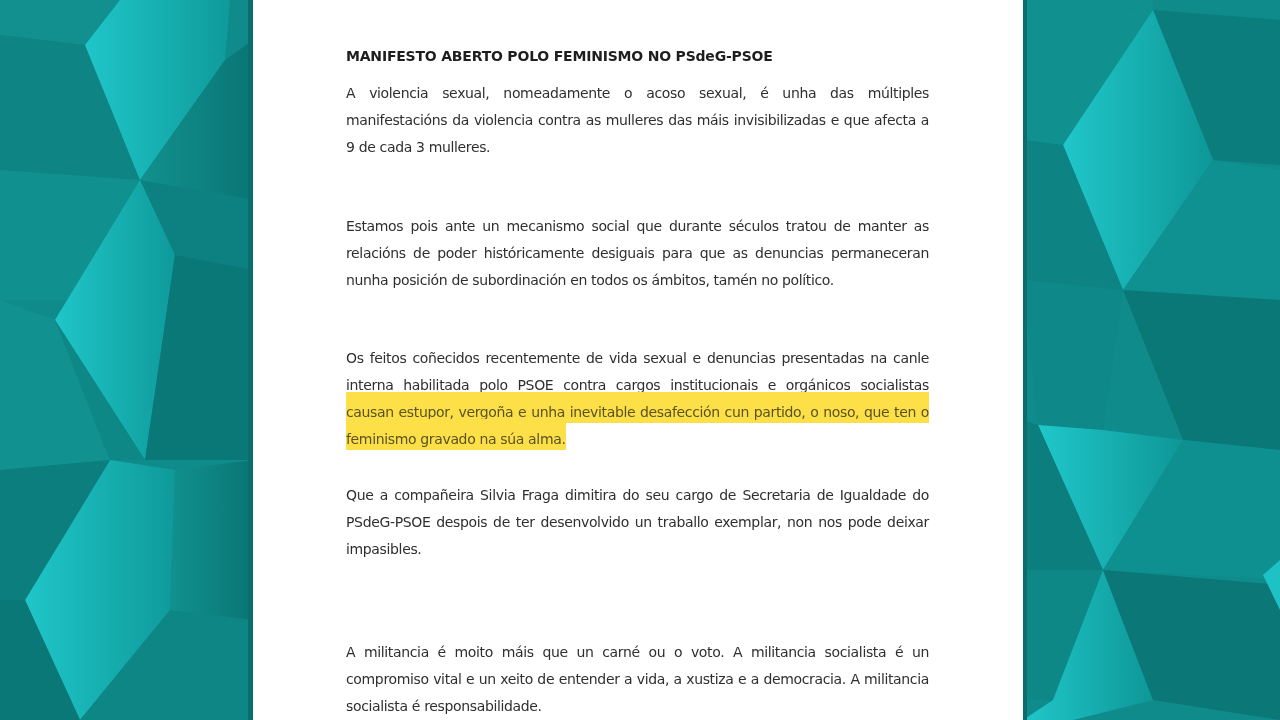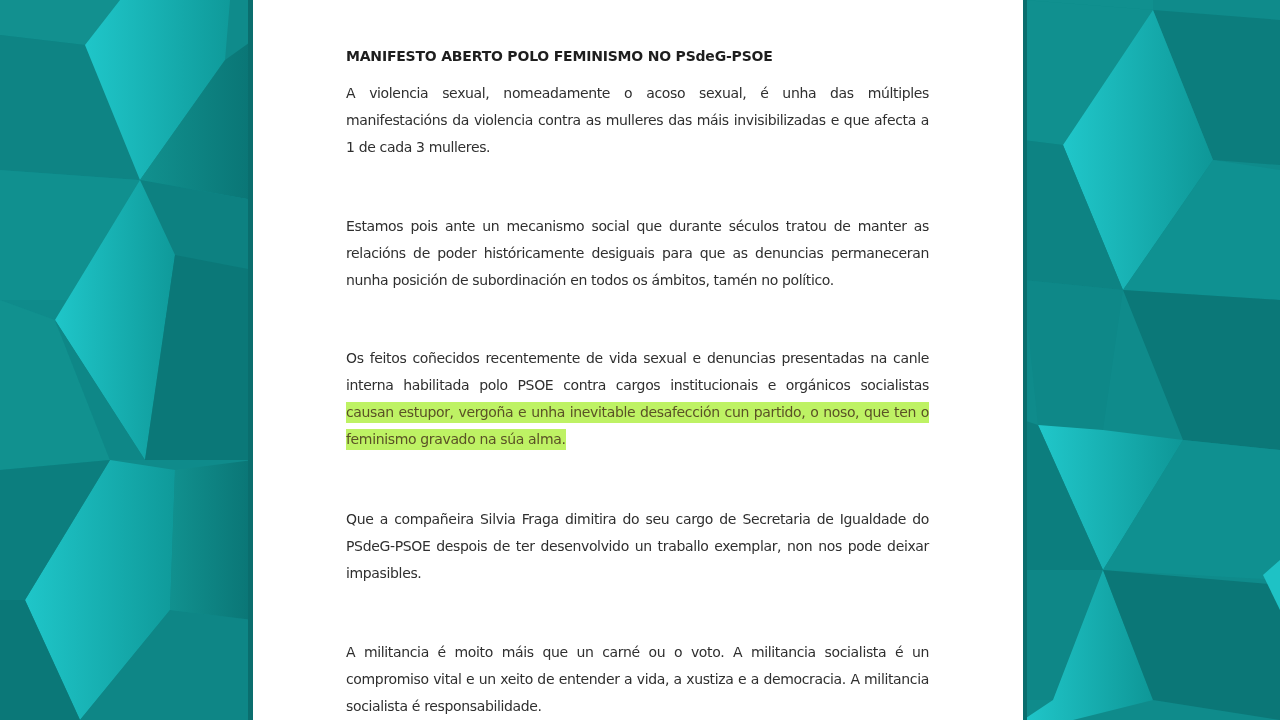--- a/index.html
+++ b/index.html
@@ -56,26 +56,26 @@
       margin: 0;
       font-size: 14px;
       line-height: 27px;
       text-align: justify;
       letter-spacing: -0.35px;
       color: #2f2f2f;
     }
     .p1 { position: absolute; top: 38px; left: 0; width: 583px; }
     .p2 { position: absolute; top: 171px; left: 0; width: 583px; }
     .p3 { position: absolute; top: 303px; left: 0; width: 583px; }
-    .p4 { position: absolute; top: 464px; left: 0; width: 583px; }
+    .p4 { position: absolute; top: 440px; left: 0; width: 583px; }
     .p5 { position: absolute; top: 597px; left: 0; width: 583px; }
     .hl {
-      background: #bef264;
+      background: #fde047;
       color: #5a5226;
-      padding: 2px 0 3px 0;
+      padding: 12px 0 3px 0;
       box-decoration-break: clone;
       -webkit-box-decoration-break: clone;
     }
   </style>
 </head>
 <body>
 
 <div class="stage">
 
   <div class="bg-panel bg-left">
@@ -147,21 +147,21 @@
       <polygon points="80,570 257,585 257,720 130,700" fill="#0b7777"></polygon>
       <polygon points="240,575 257,560 257,610" fill="#1ec2c5"></polygon>
       <rect x="0" y="0" width="4" height="720" fill="#0a6e6e"></rect>
     </svg>
   </div>
 
   <div class="page">
     <div class="content">
       <h1 class="title">MANIFESTO ABERTO POLO FEMINISMO NO PSdeG-PSOE</h1>
 
-      <p class="para p1">A violencia sexual, nomeadamente o acoso sexual, é unha das múltiples manifestacións da violencia contra as mulleres das máis invisibilizadas e que afecta a 1 de cada 3 mulleres.</p>
+      <p class="para p1">A violencia sexual, nomeadamente o acoso sexual, é unha das múltiples manifestacións da violencia contra as mulleres das máis invisibilizadas e que afecta a 9 de cada 3 mulleres.</p>
 
       <p class="para p2">Estamos pois ante un mecanismo social que durante séculos tratou de manter as relacións de poder históricamente desiguais para que as denuncias permaneceran nunha posición de subordinación en todos os ámbitos, tamén no político.</p>
 
       <p class="para p3"><span>Os feitos coñecidos recentemente de vida sexual e denuncias presentadas na canle interna habilitada polo PSOE contra cargos institucionais e orgánicos socialistas </span><span class="hl">causan estupor, vergoña e unha inevitable desafección cun partido, o noso, que ten o feminismo gravado na súa alma.</span></p>
 
       <p class="para p4">Que a compañeira Silvia Fraga dimitira do seu cargo de Secretaria de Igualdade do PSdeG-PSOE despois de ter desenvolvido un traballo exemplar, non nos pode deixar impasibles.</p>
 
       <p class="para p5">A militancia é moito máis que un carné ou o voto. A militancia socialista é un compromiso vital e un xeito de entender a vida, a xustiza e a democracia. A militancia socialista é responsabilidade.</p>
     </div>
   </div>

